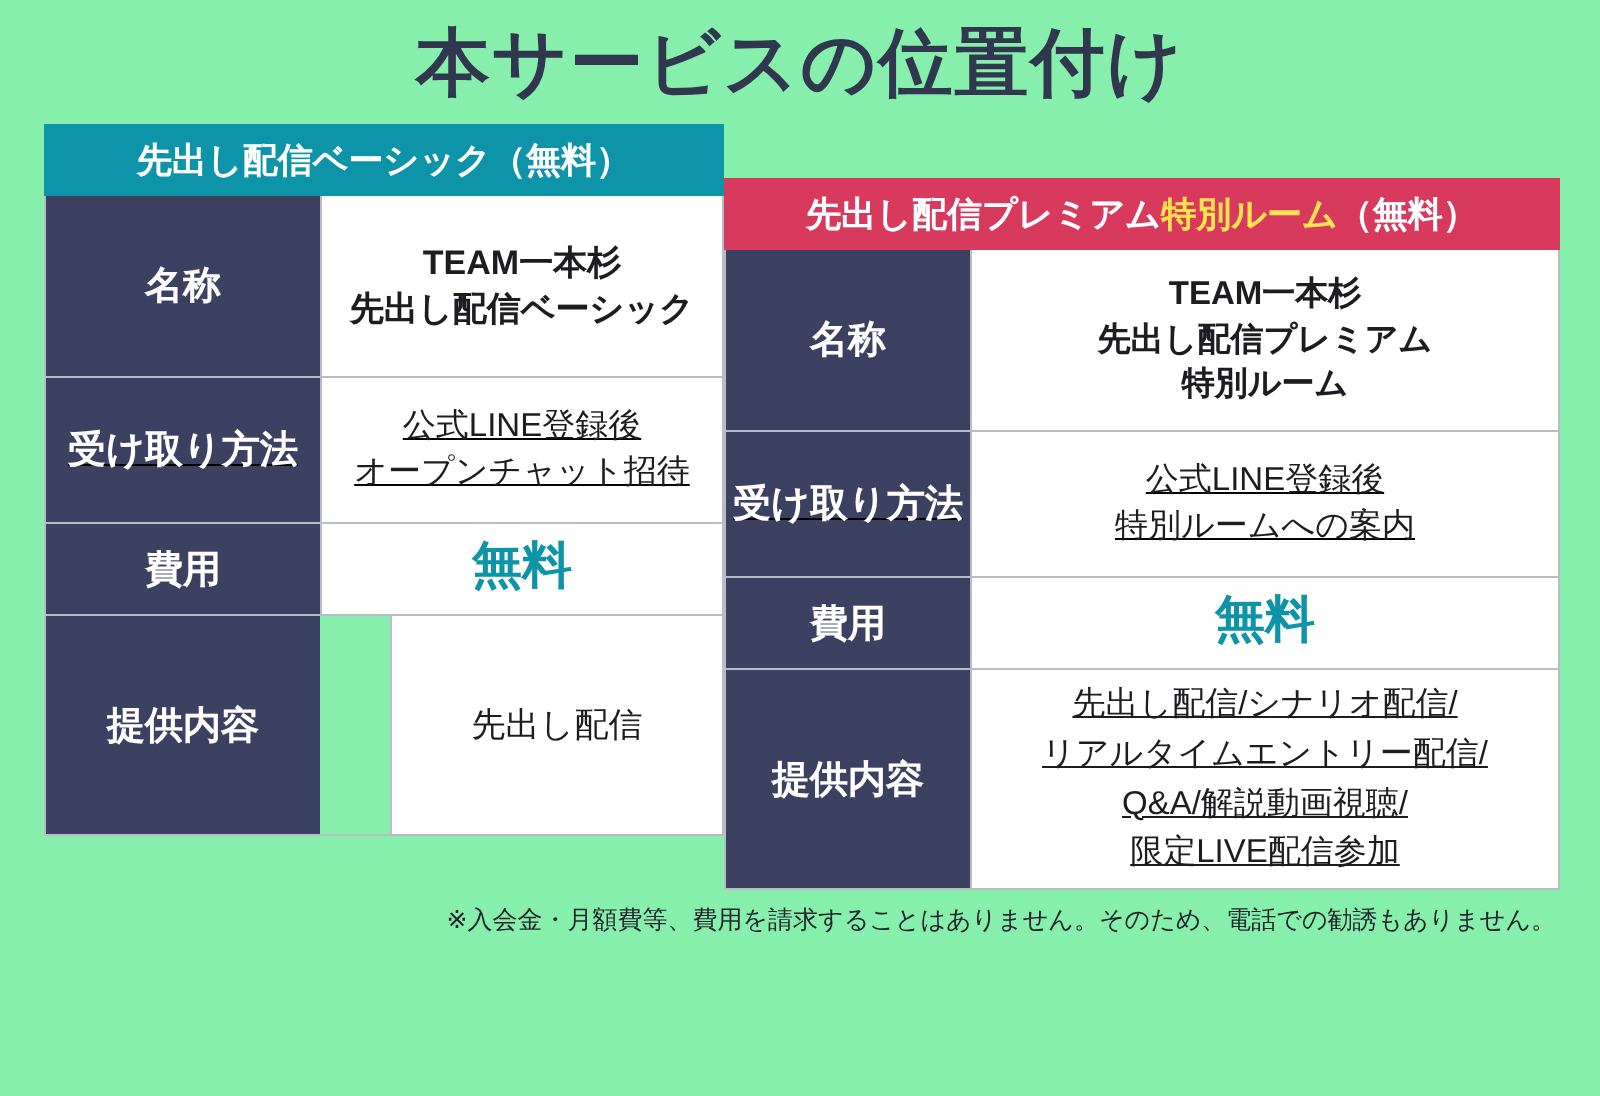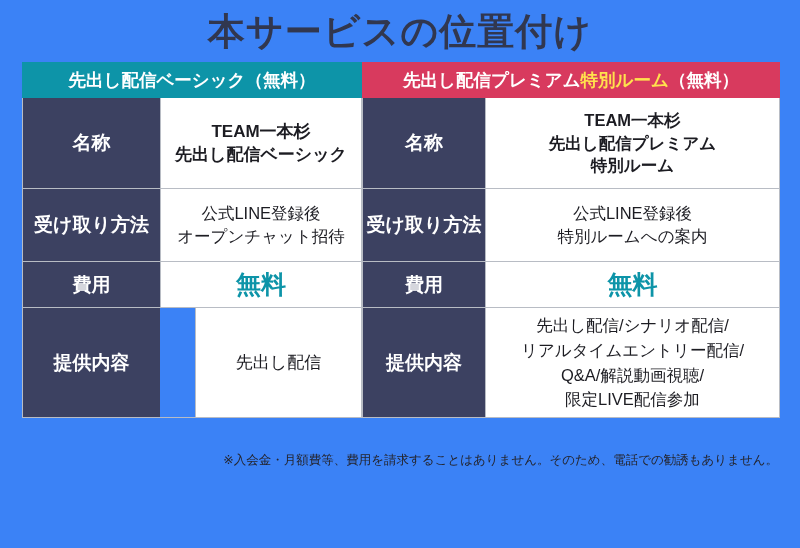--- a/index.html
+++ b/index.html
@@ -11,21 +11,21 @@
     height: 548px;
     background: #ffffff;
     font-family: "Liberation Sans", "DejaVu Sans", sans-serif;
     overflow: hidden;
   }
 
   #page {
     position: relative;
     width: 800px;
     height: 548px;
-    background: #3b82f6;
+    background: #86efac;
   }
 
   
   .title {
     position: absolute;
     left: 0;
     top: 8px;
     width: 800px;
     text-align: center;
     font-size: 37px;
@@ -45,21 +45,21 @@
     display: flex;
     flex-direction: row;
     gap: 0px;
   }
 
   .panel {
     display: flex;
     flex-direction: column;
   }
   .panel.left  { width: 340px; }
-  .panel.right { width: 418px; }
+  .panel.right { width: 418px; margin-top: 27px; }
 
   .panel-header {
     height: 36px;
     line-height: 36px;
     text-align: center;
     color: #ffffff;
     font-weight: 700;
     font-size: 17px;
     white-space: nowrap;
     overflow: hidden;
@@ -110,31 +110,31 @@
     justify-content: center;
     text-align: center;
     box-sizing: border-box;
     flex: 1 1 auto;
     padding: 4px 6px;
     border-left: 1px solid #b8bcc4;
     line-height: 1.38;
   }
 
   .row.r-name   { height: 90px; }
-  .row.r-recv   { height: 73px; }
-  .row.r-cost   { height: 46px; }
+  .row.r-recv   { height: 73px; text-decoration: underline; }
+  .row.r-cost   { height: 46px; font-family: Liberation Serif, serif; }
   .row.r-offer  { height: 110px; }
 
   .panel.left  .r-name  .row-value { font-size: 17px; font-weight: 700; }
   .panel.right .r-name  .row-value { font-size: 16.5px; font-weight: 700; }
   .panel.left  .r-recv  .row-value { font-size: 16.5px; font-weight: 400; }
   .panel.right .r-recv  .row-value { font-size: 16.5px; font-weight: 400; }
   .r-cost .row-value { font-size: 25px; font-weight: 700; color: #0d94a8; }
   .panel.left  .r-offer .row-value { font-size: 17px; font-weight: 400; margin-left: 35px; }
-  .panel.right .r-offer .row-value { font-size: 16.5px; font-weight: 400; line-height: 1.5; }
+  .panel.right .r-offer .row-value { font-size: 16.5px; font-weight: 400; line-height: 1.5; text-decoration: underline; }
 
   .vline { white-space: pre-line; }
 
   
   .footnote {
     position: absolute;
     right: 22px;
     top: 452px;
     font-size: 12.5px;
     color: #24242c;

